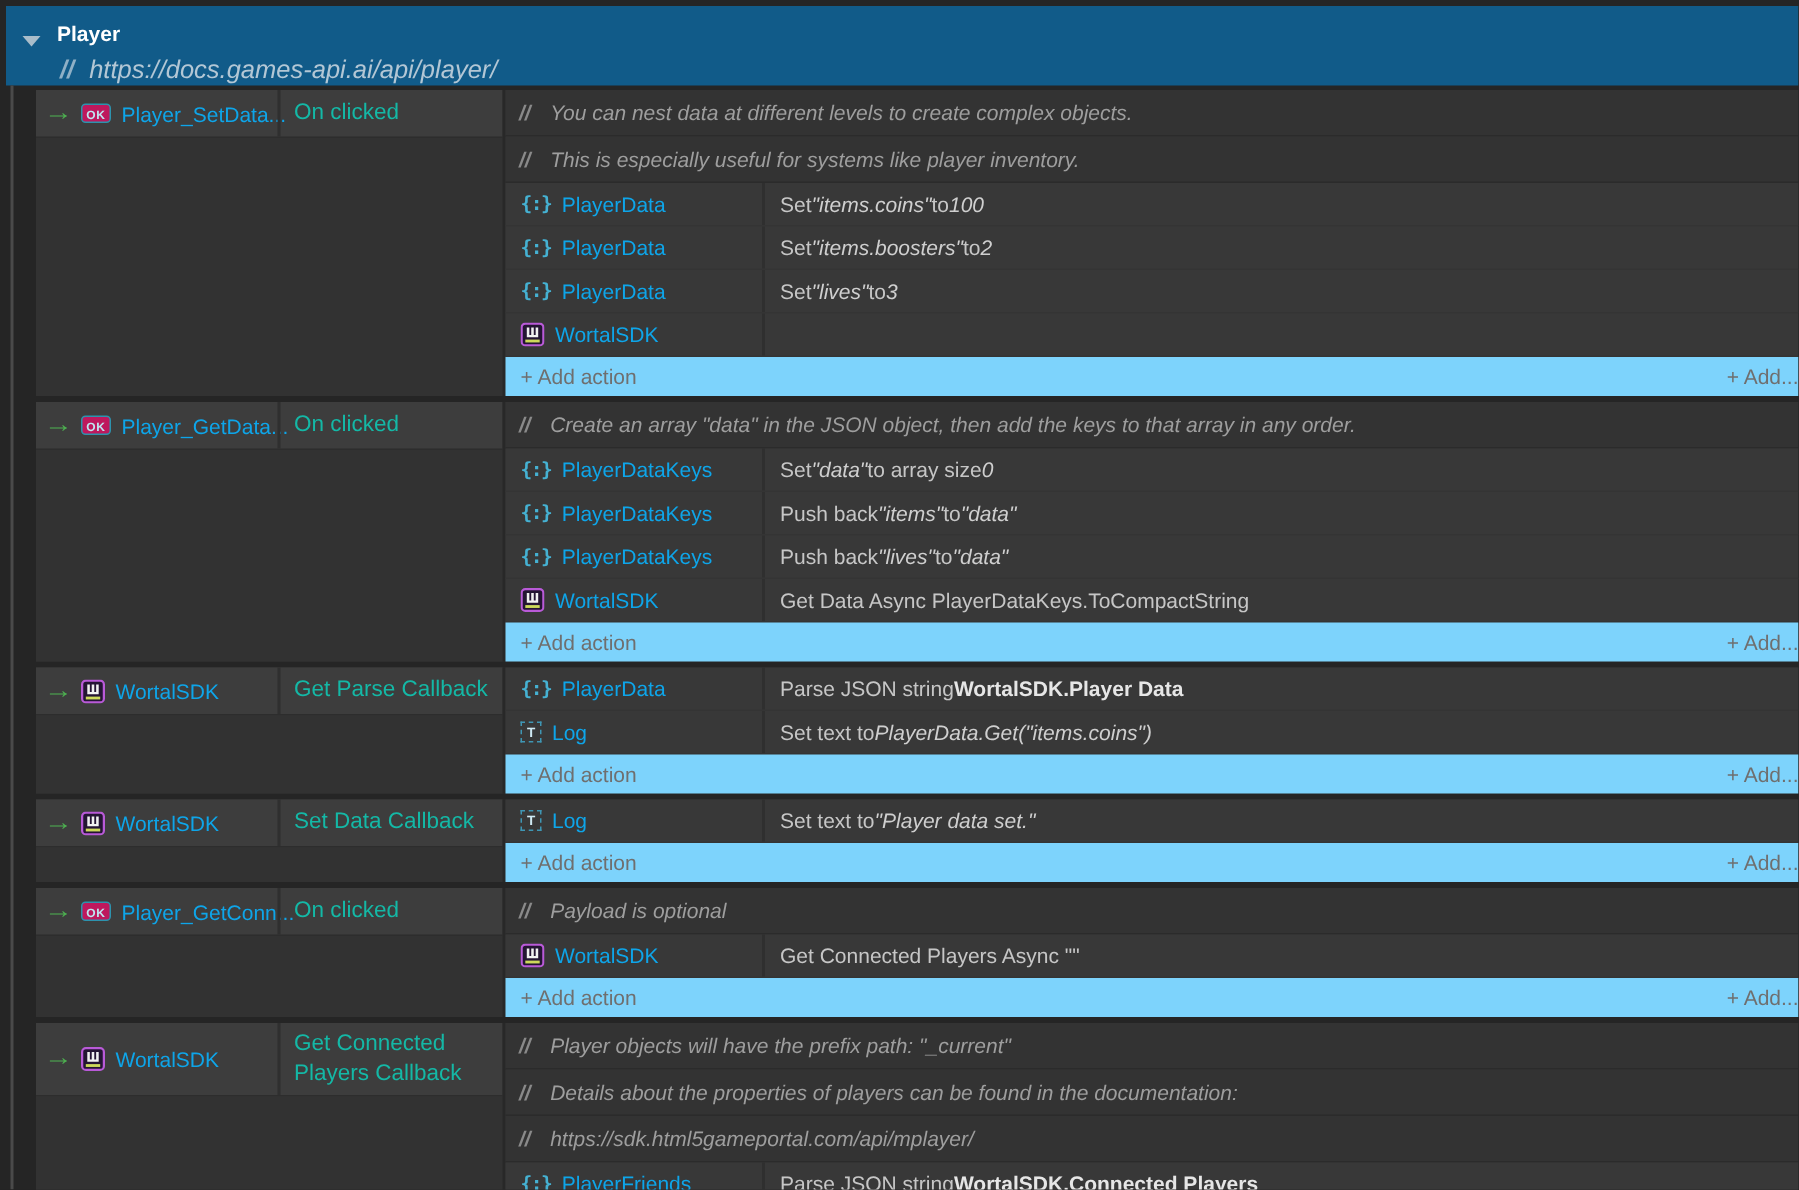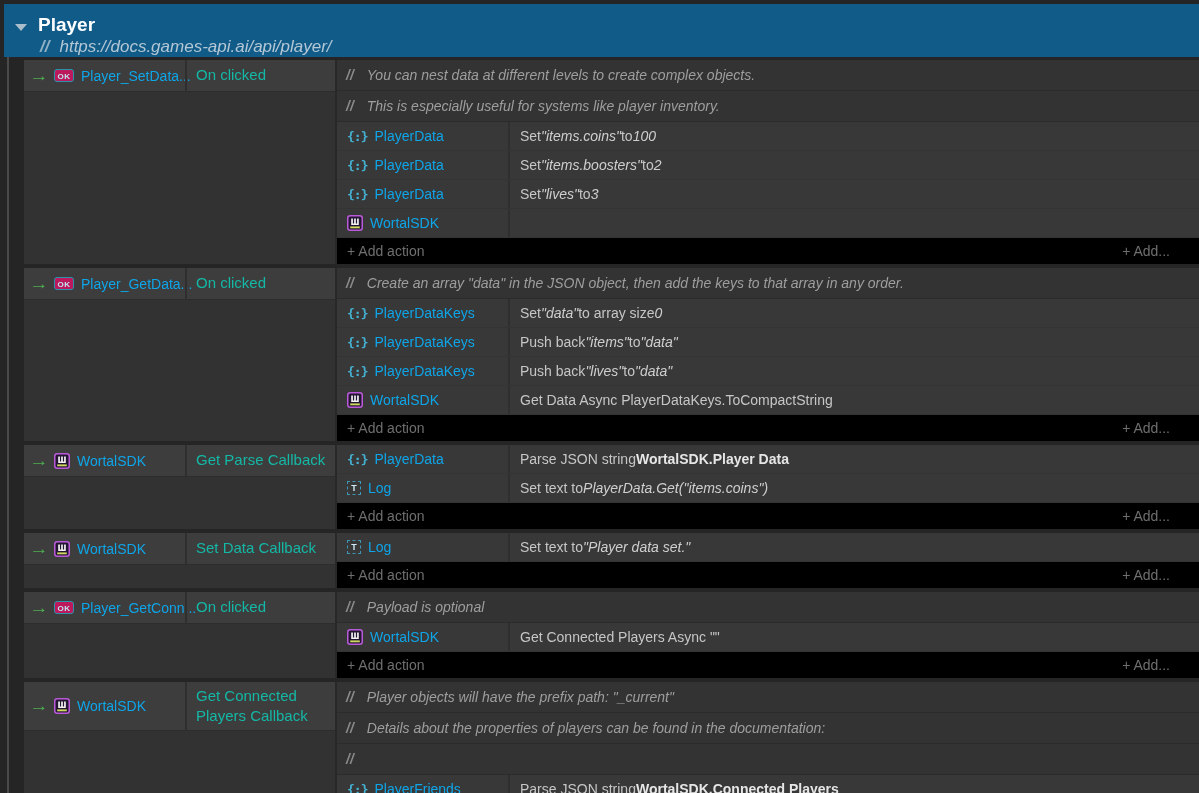--- a/index.html
+++ b/index.html
@@ -11,21 +11,21 @@
   
   .group-header{
     position:absolute;left:4px;top:4px;right:0;height:53px;
     background:#115b89;color:#fff;
   }
   .tri{
     position:absolute;left:11px;top:20px;width:0;height:0;
     border-left:6px solid transparent;border-right:6px solid transparent;
     border-top:7px solid #a9bdca;
   }
-  .gh-title{position:absolute;left:34px;top:10px;font-size:19px;font-weight:bold;color:#ffffff;}
+  .gh-title{position:absolute;left:34px;top:10px;font-size:14px;font-weight:bold;color:#ffffff;}
   .gh-sub{position:absolute;left:36px;top:33px;font-size:17px;color:#aec3d2;}
   .gh-slash{font-style:italic;font-weight:bold;color:#8fb0c6;margin-right:10px;}
   .gh-url{font-style:italic;color:#b3c7d5;}
   
   .group-line{position:absolute;left:7px;top:57px;bottom:0;width:2px;background:#4a4a4a;}
   
   #events{position:absolute;left:24px;top:60px;right:0;}
   .event{display:flex;margin-bottom:4px;background:#333333;}
   .cond-col{width:311px;display:flex;flex-direction:column;background:#323232;flex-shrink:0;}
   .cond-row{background:#3d3d3d;border-bottom:1px solid #2d2d2d;display:flex;}
@@ -42,22 +42,22 @@
   .cm-slash{font-style:italic;font-weight:bold;color:#8a8a8a;font-size:14px;margin-right:13px;}
   .cm-text{font-style:italic;color:#9e9e9e;font-size:14px;}
   .row-action{height:29px;box-sizing:border-box;background:#383838;border-bottom:1px solid #343434;display:flex;}
   .action-obj{width:161px;flex-shrink:0;display:flex;align-items:center;gap:7px;
     padding-left:10px;border-right:2px solid #2f2f2f;}
   .action-text{flex:1;display:flex;align-items:center;padding-left:10px;
     color:#c6c6c6;font-size:14px;white-space:nowrap;}
   .seg-n{color:#c6c6c6;}
   .seg-i{color:#cfcfcf;font-style:italic;}
   .seg-b{color:#e6e6e6;font-weight:bold;}
-  .row-add{height:26px;box-sizing:border-box;background:#000000;display:flex;align-items:center;
-    justify-content:space-between;padding:0 29px 0 10px;color:#6f6f6f;font-size:14px;}
+  .row-add{height:26px;box-sizing:border-box;background:#7dd3fc;display:flex;align-items:center;
+    justify-content:space-between;padding:0 0 0 10px;color:#6f6f6f;font-size:14px;}
   
   .arrow-icon{color:#4db050;font-size:16px;font-weight:bold;width:16px;text-align:center;
     line-height:1;transform:scaleX(1.2);flex-shrink:0;}
   .ok-icon{display:inline-block;width:20px;height:13px;background:#be185d;border:1px solid #2c93ae;
     border-radius:3px;color:#bfe7f2;font-size:8px;font-weight:bold;text-align:center;
     line-height:13px;letter-spacing:.5px;flex-shrink:0;box-sizing:border-box;}
   .book-icon{width:16px;height:16px;flex-shrink:0;display:inline-block;}
   .json-icon{color:#45b1d2;font-weight:bold;font-size:13px;letter-spacing:-1px;flex-shrink:0;
     font-family:"DejaVu Sans Mono",monospace;}
   .text-icon{display:inline-block;width:14px;height:14px;box-sizing:border-box;
@@ -355,20 +355,21 @@
         <div class="row-comment">
           <span class="cm-slash">//</span>
           <span class="cm-text">Player objects will have the prefix path: "_current"</span>
         </div>
         <div class="row-comment">
           <span class="cm-slash">//</span>
           <span class="cm-text">Details about the properties of players can be found in the documentation:</span>
         </div>
         <div class="row-comment">
           <span class="cm-slash">//</span>
+          <span class="cm-text">https://sdk.html5gameportal.com/api/mplayer/</span>
         </div>
         <div class="row-action">
           <div class="action-obj">
             <span class="json-icon">{:}</span>
             <span class="obj-name">PlayerFriends</span>
           </div>
           <div class="action-text">
             <span class="seg-n">Parse JSON string </span>
             <span class="seg-b">WortalSDK.Connected Players</span>
           </div>

